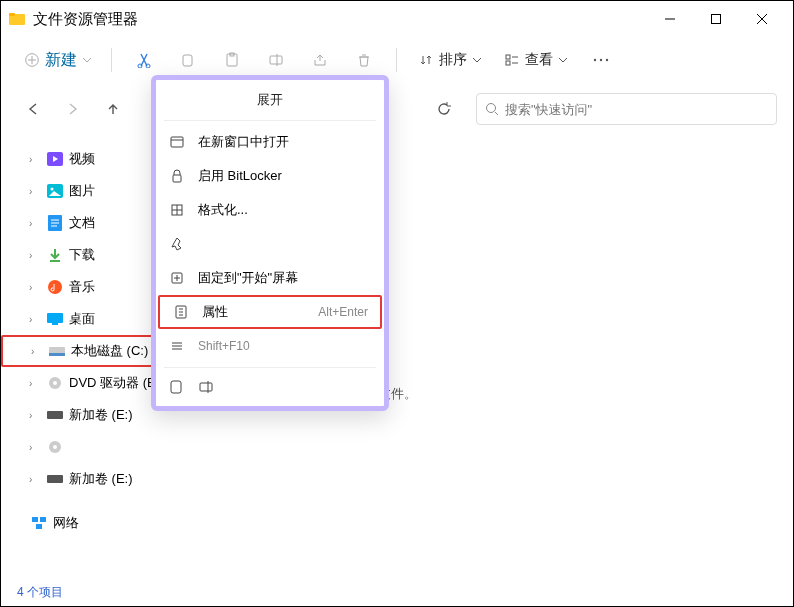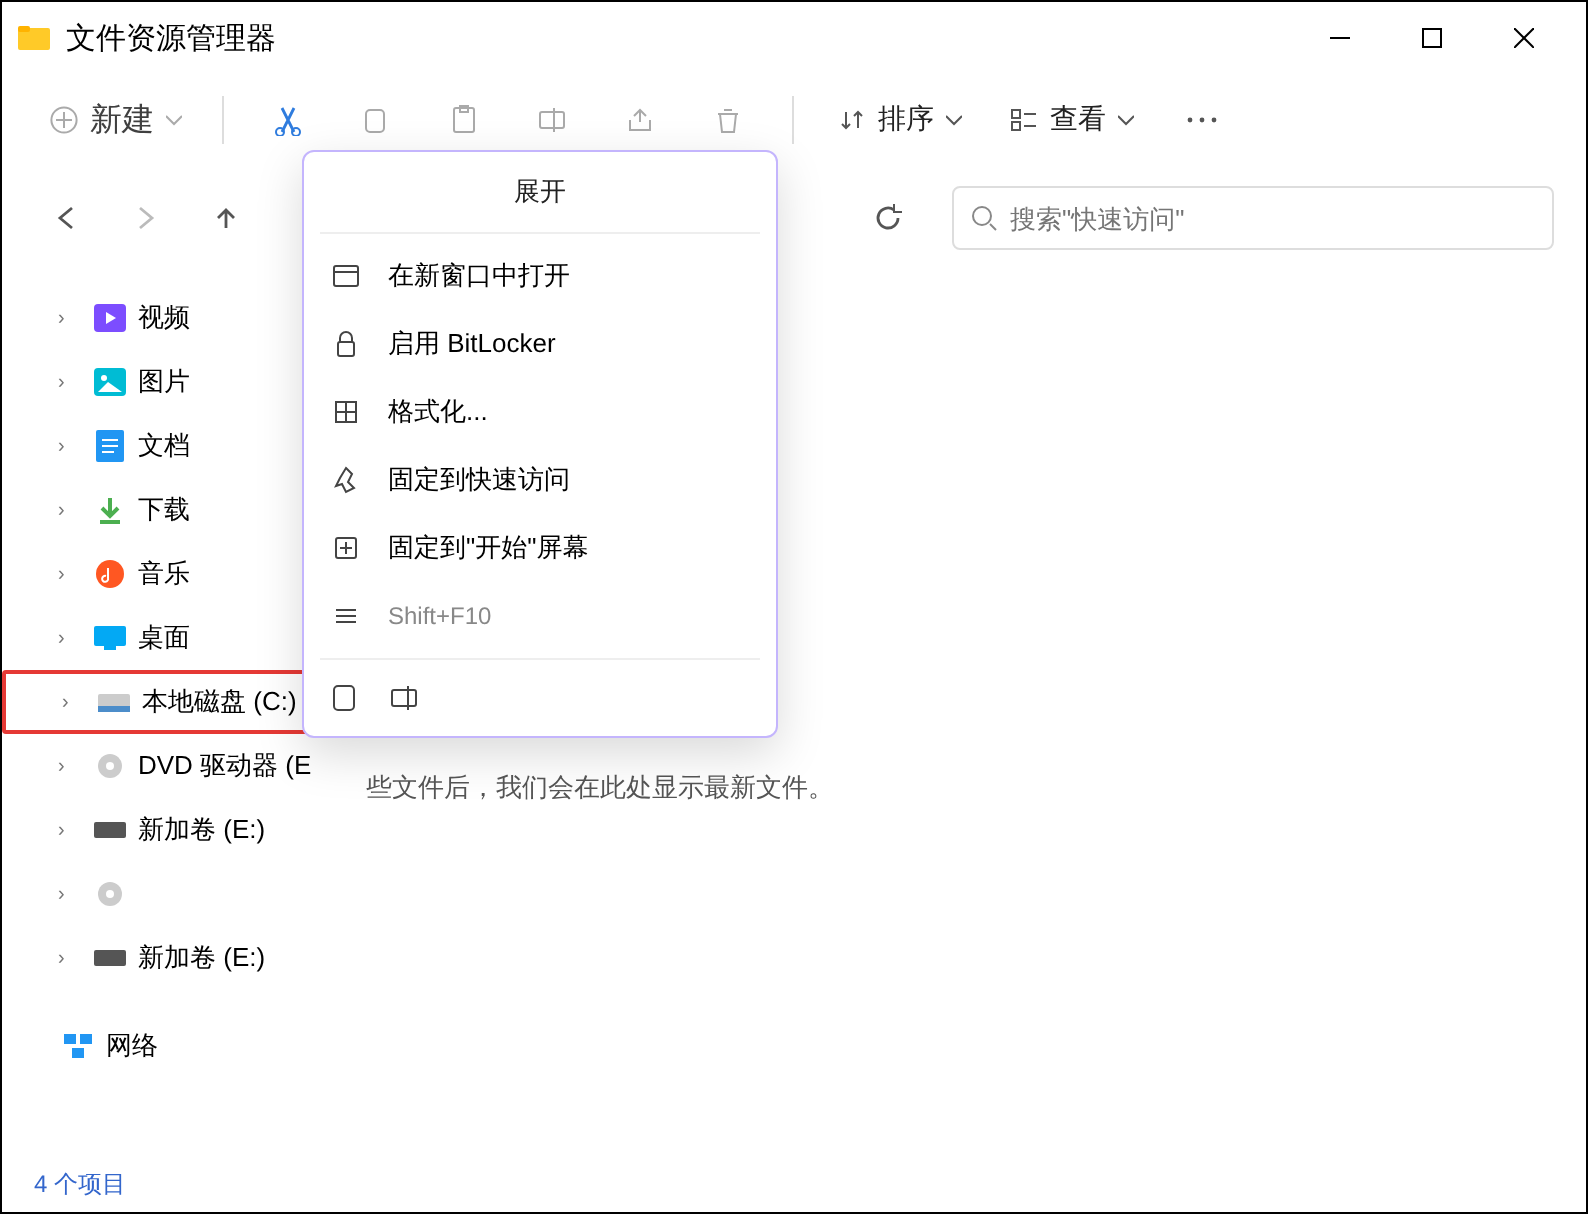--- a/index.html
+++ b/index.html
@@ -7,21 +7,21 @@
 
     
     .titlebar { height: 36px; display: flex; align-items: center; padding: 0 8px; }
     .titlebar .icon { width: 16px; height: 16px; margin-right: 8px; }
     .titlebar .title { font-size: 15px; flex: 1; }
     .titlebar .win-controls { display: flex; }
     .titlebar .win-btn { width: 46px; height: 28px; display: flex; align-items: center; justify-content: center; }
 
     
     .toolbar { height: 46px; display: flex; align-items: center; padding: 0 16px; gap: 4px; }
-    .toolbar .new-btn { display: flex; align-items: center; gap: 6px; padding: 4px 8px; color: #404040; text-align: right; }
+    .toolbar .new-btn { display: flex; align-items: center; gap: 6px; padding: 4px 8px; color: #0369a1; text-align: right; }
     .toolbar .sep { width: 1px; height: 24px; background: #ddd; margin: 0 8px; }
     .toolbar .tool-icon { width: 40px; height: 32px; display: flex; align-items: center; justify-content: center; color: #888; }
     .toolbar .sort-btn, .toolbar .view-btn { display: flex; align-items: center; gap: 6px; padding: 4px 10px; color: #222; font-size: 14px; }
 
     
     .navrow { height: 52px; display: flex; align-items: center; padding: 0 16px; gap: 8px; }
     .navrow .nav-btn { width: 32px; height: 32px; display: flex; align-items: center; justify-content: center; color: #555; }
     .navrow .search-box { flex: 1; height: 32px; border: 1px solid #ddd; border-radius: 4px; display: flex; align-items: center; padding: 0 8px; gap: 6px; margin-left: auto; max-width: 340px;}
     .navrow .search-box input { border: none; outline: none; flex: 1; font-size: 13px; }
 
@@ -41,21 +41,21 @@
     .folder-card .ficon { width: 40px; height: 40px; border-radius: 4px; display: flex; align-items: center; justify-content: center; color: #fff; }
     .folder-meta .fname { font-size: 13px; }
     .folder-meta .floc { font-size: 11px; color: #666; margin-top: 2px; }
     .folder-meta .pin { color: #888; font-size: 12px; margin-top: 2px; }
 
     .empty-msg { color: #555; font-size: 13px; margin-top: 80px; margin-left: -10px;}
 
     
     .context-menu {
       position: absolute; left: 150px; top: 74px; width: 238px;
-      background: #fff; border: 1px solid #c4b5fd; border-radius: 6px;
+      background: #fff; border: 5px solid #c4b5fd; border-radius: 6px;
       box-shadow: 0 8px 24px rgba(0,0,0,0.15); padding: 4px 0; z-index: 100;
     }
     .cm-item { display: flex; align-items: center; height: 34px; padding: 0 12px; gap: 12px; font-size: 13px; }
     .cm-item .cm-icon { width: 18px; display: flex; justify-content: center; color: #444; }
     .cm-item .cm-label { flex: 1; }
     .cm-item .cm-shortcut { color: #888; font-size: 12px; }
     .cm-item.highlight { border: 2px solid #e53935; margin: 0 2px; border-radius: 2px; }
     .cm-item.header { justify-content: center; font-weight: normal; color: #222; height: 32px;}
     .cm-sep { height: 1px; background: #eee; margin: 4px 8px; }
     .cm-icon-row { display: flex; gap: 12px; padding: 6px 12px; }
@@ -410,30 +410,41 @@
         </svg>
       </span>
       <span class="cm-label">格式化...</span>
     </div>
   <div class="cm-item">
       <span class="cm-icon">
         <svg width="16" height="16">
           <path d="M8 2 L11 5 L9 9 L12 12 L8 14 L6 10 L3 11 L5 7 Z" fill="none" stroke="#444"></path>
         </svg>
       </span>
-      <span class="cm-label">固定到快速访问</span>
     </div>
   <div class="cm-item">
       <span class="cm-icon">
         <svg width="16" height="16">
           <rect x="3" y="3" width="10" height="10" fill="none" stroke="#444" rx="1"></rect>
           <path d="M8 5 L8 11 M5 8 L11 8" stroke="#444"></path>
         </svg>
       </span>
       <span class="cm-label">固定到"开始"屏幕</span>
+    </div>
+  <div class="cm-item highlight">
+      <span class="cm-icon">
+        <svg width="16" height="16">
+          <rect x="3" y="2" width="10" height="12" fill="none" stroke="#444" rx="1"></rect>
+          <line x1="6" y1="5" x2="10" y2="5" stroke="#444"></line>
+          <line x1="6" y1="8" x2="10" y2="8" stroke="#444"></line>
+          <line x1="6" y1="11" x2="10" y2="11" stroke="#444"></line>
+        </svg>
+      </span>
+      <span class="cm-label">属性</span>
+      <span class="cm-shortcut">Alt+Enter</span>
     </div>
   <div class="cm-item">
       <span class="cm-icon">
         <svg width="16" height="16">
           <line x1="3" y1="5" x2="13" y2="5" stroke="#444"></line>
           <line x1="3" y1="8" x2="13" y2="8" stroke="#444"></line>
           <line x1="3" y1="11" x2="13" y2="11" stroke="#444"></line>
         </svg>
       </span>
       <span class="cm-shortcut">Shift+F10</span>

